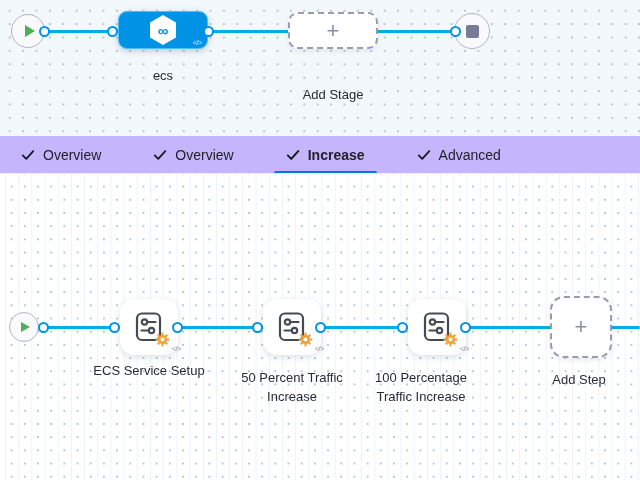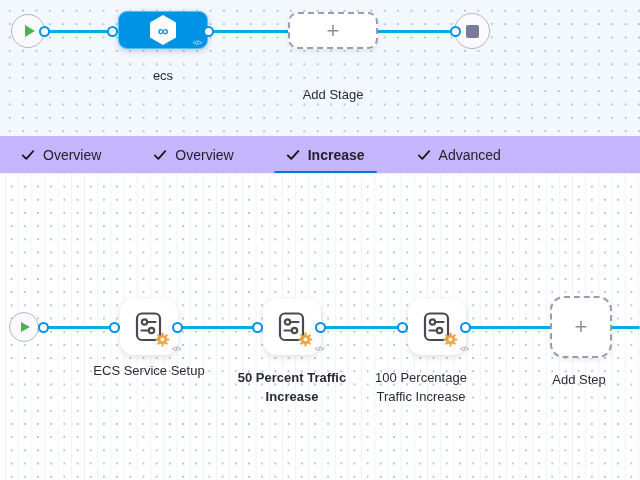--- a/index.html
+++ b/index.html
@@ -214,21 +214,21 @@
             <rect x="8.6" y="0.8" width="2.8" height="5" rx="1" transform="rotate(270 10 10)"></rect>
             <rect x="8.6" y="0.8" width="2.8" height="5" rx="1" transform="rotate(315 10 10)"></rect>
             <circle cx="10" cy="10" r="6"></circle>
           </g>
           <circle cx="10" cy="10" r="2.6" fill="#fff"></circle>
         </svg>
       </div>
       <span class="code-badge-gray">&lt;/&gt;</span>
     </div>
     <div class="port" style="left:315px; top:147.5px;"></div>
-    <div class="graph-label" style="left:227px; top:194px; width:130px;font-weight:bold;">50 Percent Traffic Increase</div>
+    <div class="graph-label" style="left:227px; top:194px; width:130px;">50 Percent Traffic Increase</div>
 
     <div class="port" style="left:397px; top:147.5px;"></div>
     <div class="step-card" style="left:408px;">
       <div class="step-icon-wrap">
         <svg width="30" height="32" viewBox="0 0 30 32" fill="none" stroke="#474a52" stroke-width="2.2" stroke-linecap="round">
           <rect x="3" y="2.5" width="23" height="26.5" rx="5"></rect>
           <circle cx="10.5" cy="11" r="2.7"></circle>
             <line x1="14.5" y1="11" x2="21.5" y2="11"></line>
           <line x1="7.5" y1="19.5" x2="13.5" y2="19.5"></line>
             <circle cx="17.5" cy="19.5" r="2.7"></circle>

